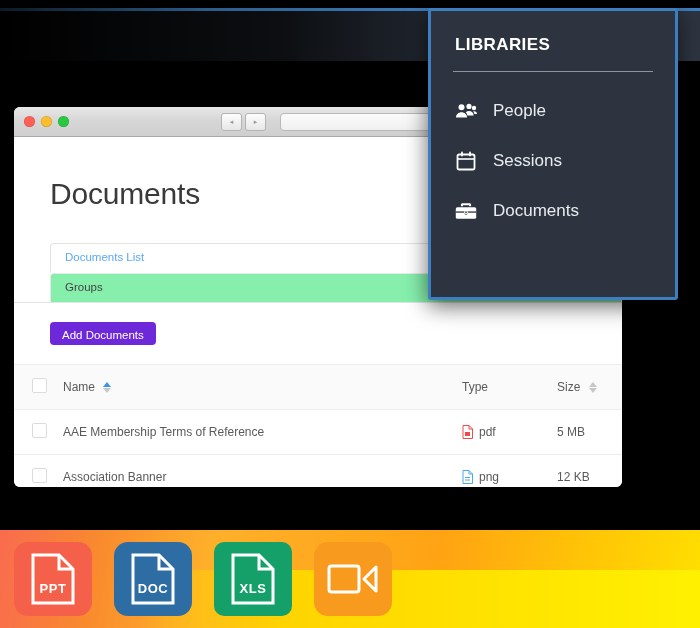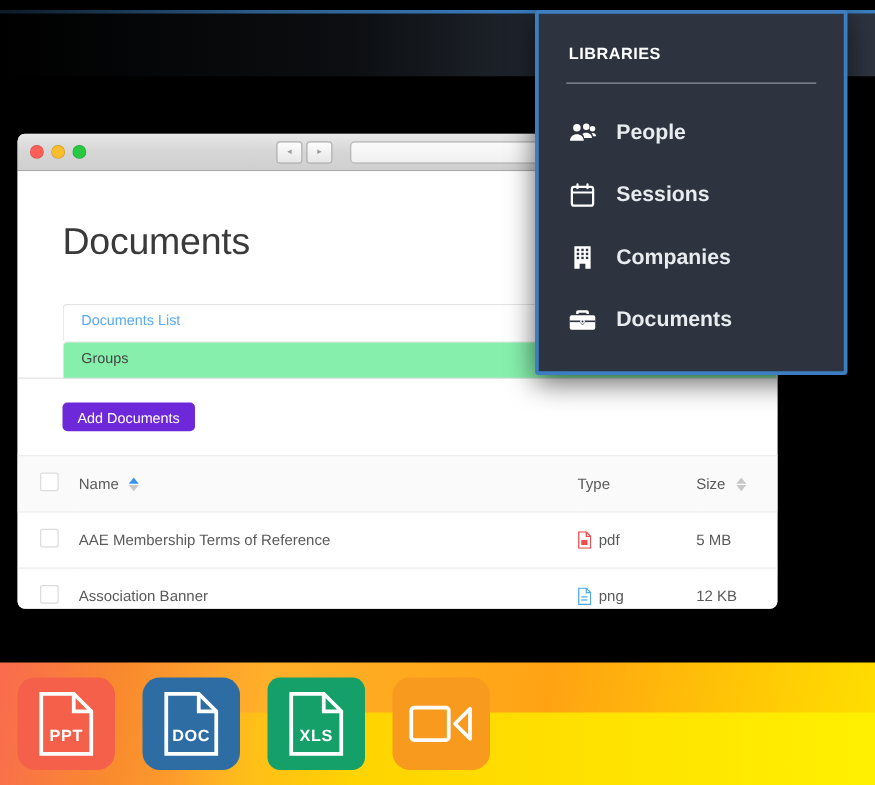--- a/index.html
+++ b/index.html
@@ -113,27 +113,27 @@
   .file-glyph { width: 11px; height: 14px; display: block; }
 
   
   .lib-panel {
     position: absolute; left: 428px; top: 8px; width: 250px; height: 292px;
     background: #2d3440; border: 3px solid #3c7ebf; border-radius: 3px;
     box-shadow: 0 6px 22px rgba(0,0,0,.6);
     padding: 24px 22px 0 22px; z-index: 30;
   }
   .lib-title {
-    color: #fff; font-size: 13px; font-weight: 700; letter-spacing: .4px;
+    color: #fff; font-size: 17px; font-weight: 700; letter-spacing: .4px;
     padding-left: 2px;
   }
   .lib-rule { height: 1px; background: #8d949e; margin: 16px 0 14px; }
   .lib-item { display: flex; align-items: center; gap: 16px; height: 50px; padding-left: 2px; }
   .lib-ico { width: 22px; height: 22px; display: flex; align-items: center; justify-content: center; color: #fff; flex: none; }
-  .lib-label { color: #e9ecef; font-size: 17px; font-weight: bold; }
+  .lib-label { color: #e9ecef; font-size: 17px; }
 
   
   .band {
     position: absolute; left: 0; bottom: 0; width: 700px; height: 98px;
     background: linear-gradient(100deg, #f96b4f 0%, #f98a2e 14%, #ffb02a 30%, #ffa91f 46%, #ffa313 62%, #ffc107 80%, #ffe000 100%);
     overflow: hidden;
   }
   .band-yellow {
     position: absolute; right: 0; bottom: 0; width: 560px; height: 58px;
     background: linear-gradient(to right, rgba(255,205,0,0) 0%, #ffd400 26%, #ffe100 58%, #fff000 100%);
@@ -290,39 +290,20 @@
       <span class="lib-ico">
         <svg width="20" height="20" viewBox="0 0 20 20" fill="none" stroke="#fff" stroke-width="1.8">
           <rect x="1.5" y="3.5" width="17" height="15" rx="1.8"></rect>
           <path d="M1.5 8h17" stroke-width="1.6"></path>
           <path d="M6 1.5v3M14 1.5v3" stroke-linecap="round"></path>
         </svg>
       </span>
       <span class="lib-label">Sessions</span>
     </div>
 
-    <div class="lib-item">
-      <span class="lib-ico">
-        <svg width="20" height="20" viewBox="0 0 20 20" fill="#fff">
-          <path d="M3.5 1h13v18h-4.2v-4H7.7v4H3.5z"></path>
-          <g fill="#2d3440">
-            <rect x="5.4" y="3" width="1.9" height="1.9"></rect>
-              <rect x="9.05" y="3" width="1.9" height="1.9"></rect>
-              <rect x="12.7" y="3" width="1.9" height="1.9"></rect>
-            <rect x="5.4" y="6.2" width="1.9" height="1.9"></rect>
-              <rect x="9.05" y="6.2" width="1.9" height="1.9"></rect>
-              <rect x="12.7" y="6.2" width="1.9" height="1.9"></rect>
-            <rect x="5.4" y="9.4" width="1.9" height="1.9"></rect>
-              <rect x="9.05" y="9.4" width="1.9" height="1.9"></rect>
-              <rect x="12.7" y="9.4" width="1.9" height="1.9"></rect>
-          </g>
-        </svg>
-      </span>
-      <span class="lib-label">Companies</span>
-    </div>
 
     <div class="lib-item">
       <span class="lib-ico">
         <svg width="22" height="18" viewBox="0 0 22 18" fill="#fff">
           <path d="M7.5 1.2h7c.9 0 1.6.7 1.6 1.6v1.4h-2V3.2h-6.2v1h-2V2.8c0-.9.7-1.6 1.6-1.6z"></path>
           <rect x="0.8" y="5.2" width="20.4" height="11.6" rx="1.6"></rect>
           <circle cx="11" cy="11" r="1.7" fill="#2d3440"></circle>
           <rect x="0.8" y="9.4" width="20.4" height="1.3" fill="#2d3440"></rect>
           <circle cx="11" cy="10.2" r="1.9" fill="#fff"></circle>
           <circle cx="11" cy="10.2" r=".85" fill="#2d3440"></circle>

